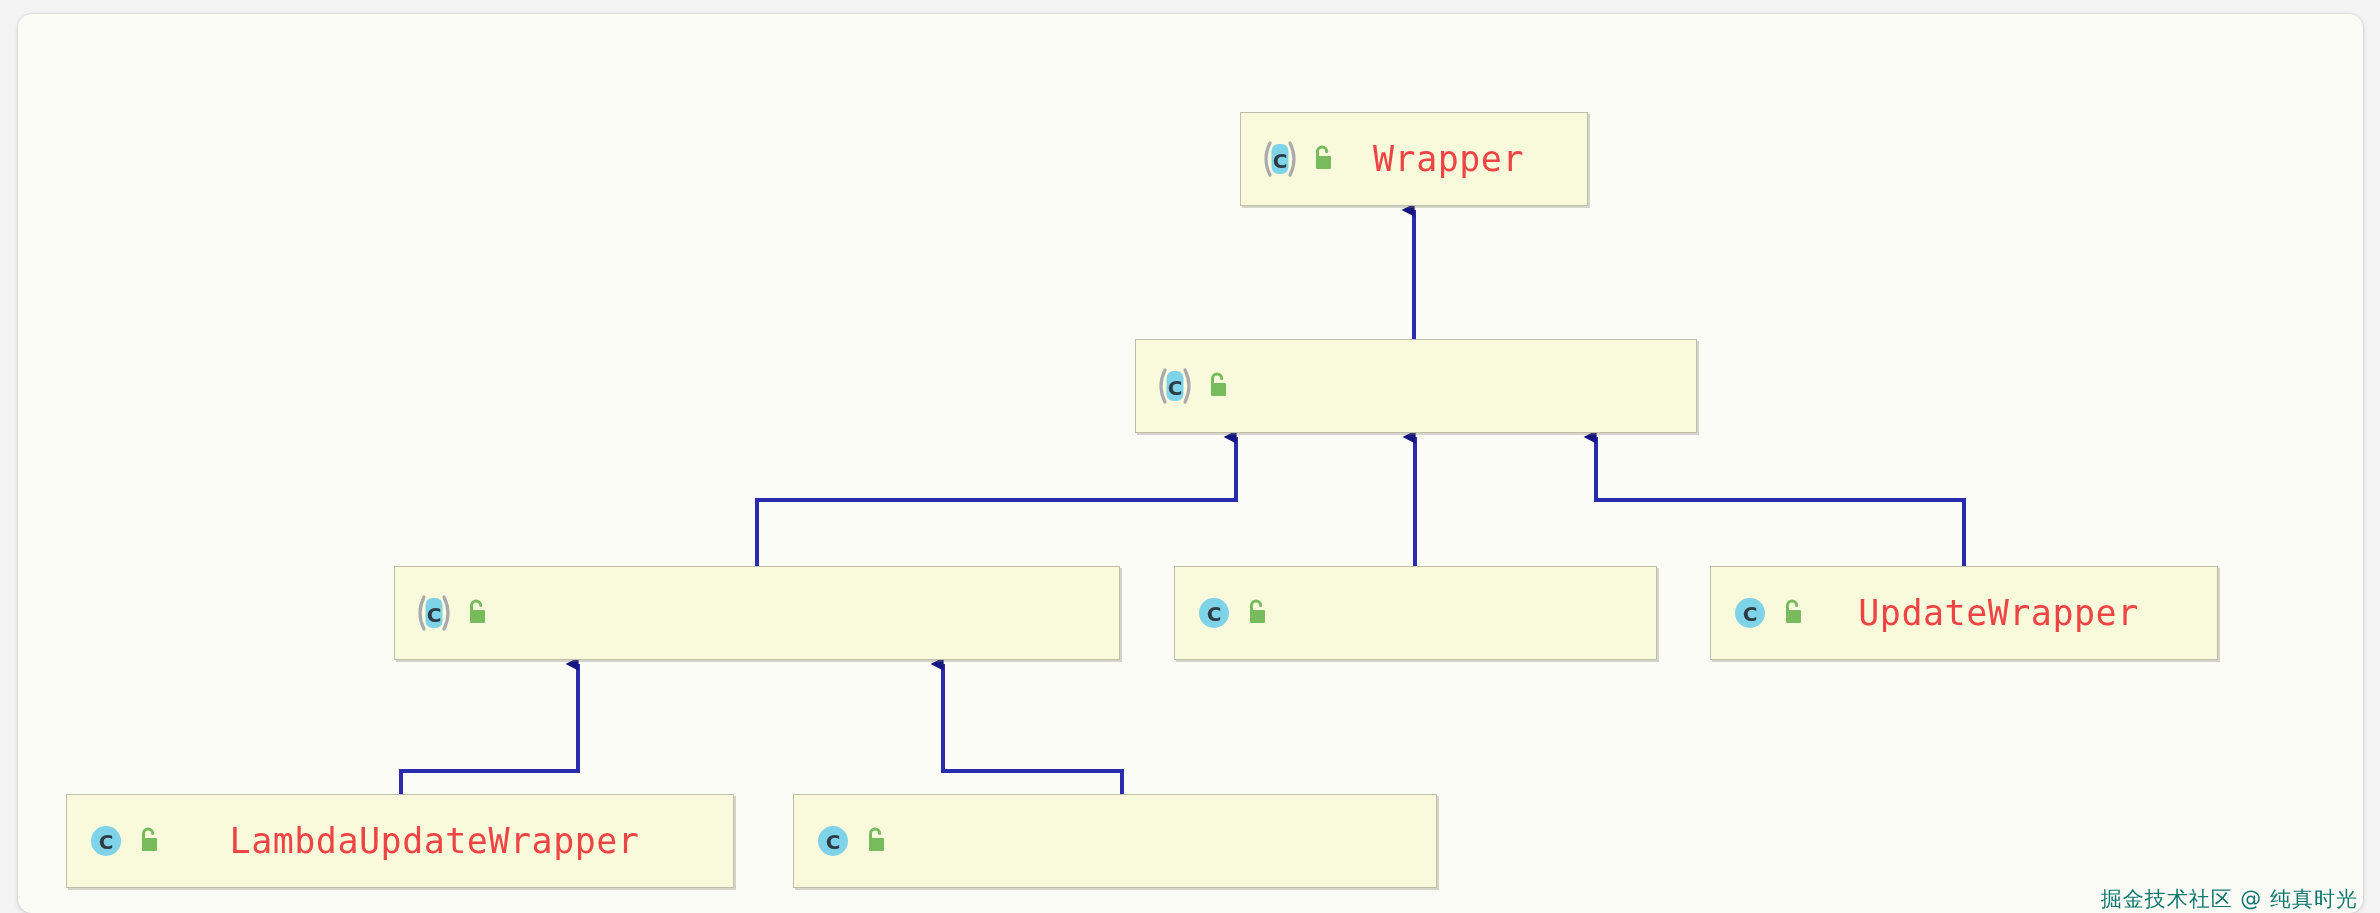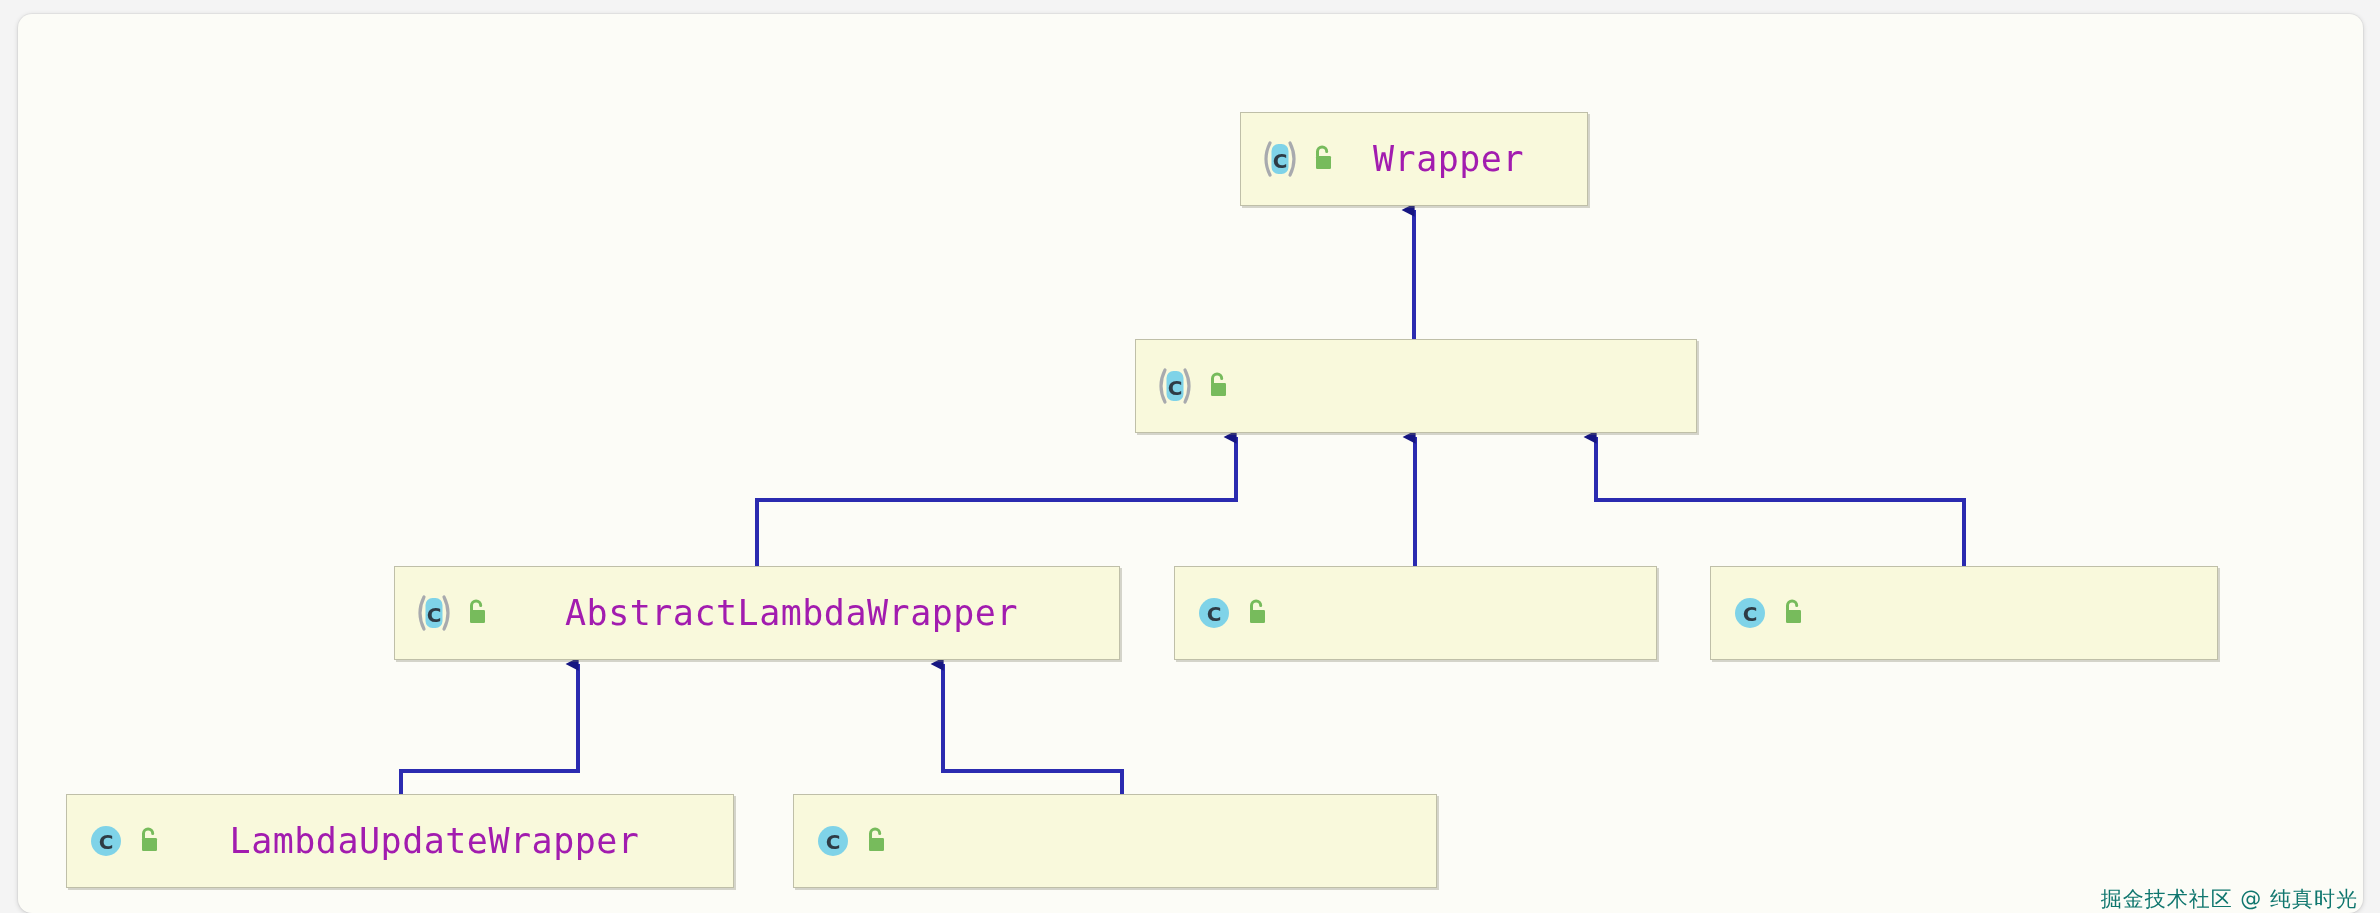--- a/index.html
+++ b/index.html
@@ -50,21 +50,21 @@
     align-items: center;
     flex: 0 0 auto;
   }
   .icon-class { display: block; }
   .icon-lock  { display: block; margin-left: 7px; }
   .node-label {
     flex: 1 1 auto;
     text-align: center;
     font-family: "DejaVu Sans Mono", "Liberation Mono", monospace;
     font-size: 35px;
-    color: #a21caf;
+    color: #ef4444;
     letter-spacing: 0.5px;
     white-space: nowrap;
     padding-right: 8px;
   }
   
   #watermark {
     position: absolute;
     right: 22px;
     bottom: 0;
     font-family: "DejaVu Sans", sans-serif;
@@ -141,21 +141,20 @@
           <path d="M11 6 Q3 22 11 38" stroke="#a8aaae" stroke-width="3.2" fill="none" stroke-linecap="round"></path>
           <path d="M31 6 Q39 22 31 38" stroke="#a8aaae" stroke-width="3.2" fill="none" stroke-linecap="round"></path>
           <rect x="12.5" y="7" width="17" height="30" rx="7" fill="#7fd3e8"></rect>
           <text x="21" y="31" text-anchor="middle" font-family="&quot;DejaVu Sans&quot;, sans-serif" font-size="20" font-weight="bold" fill="#2e3b45">C</text>
         </svg>
         <svg class="icon-lock" width="28" height="32" viewBox="0 0 28 32">
           <path d="M9.5 13 L9.5 8.5 A4.6 4.6 0 0 1 18.7 8.5" stroke="#77bb5c" stroke-width="3" fill="none" stroke-linecap="round"></path>
           <rect x="8" y="13" width="15" height="13" rx="1.2" fill="#77bb5c"></rect>
         </svg>
       </span>
-      <span class="node-label">AbstractLambdaWrapper</span>
     </div>
 
     <div class="node" style="left:1156px; top:552px; width:483px; height:94px;">
       <span class="node-icons">
         <svg class="icon-class" width="42" height="44" viewBox="0 0 42 44">
           <circle cx="21" cy="22" r="15" fill="#7fd3e8"></circle>
           <text x="21" y="30" text-anchor="middle" font-family="&quot;DejaVu Sans&quot;, sans-serif" font-size="20" font-weight="bold" fill="#2e3b45">C</text>
         </svg>
         <svg class="icon-lock" width="28" height="32" viewBox="0 0 28 32">
           <path d="M9.5 13 L9.5 8.5 A4.6 4.6 0 0 1 18.7 8.5" stroke="#77bb5c" stroke-width="3" fill="none" stroke-linecap="round"></path>
@@ -168,20 +167,21 @@
       <span class="node-icons">
         <svg class="icon-class" width="42" height="44" viewBox="0 0 42 44">
           <circle cx="21" cy="22" r="15" fill="#7fd3e8"></circle>
           <text x="21" y="30" text-anchor="middle" font-family="&quot;DejaVu Sans&quot;, sans-serif" font-size="20" font-weight="bold" fill="#2e3b45">C</text>
         </svg>
         <svg class="icon-lock" width="28" height="32" viewBox="0 0 28 32">
           <path d="M9.5 13 L9.5 8.5 A4.6 4.6 0 0 1 18.7 8.5" stroke="#77bb5c" stroke-width="3" fill="none" stroke-linecap="round"></path>
           <rect x="8" y="13" width="15" height="13" rx="1.2" fill="#77bb5c"></rect>
         </svg>
       </span>
+      <span class="node-label">UpdateWrapper</span>
     </div>
 
     <div class="node" style="left:48px; top:780px; width:668px; height:94px;">
       <span class="node-icons">
         <svg class="icon-class" width="42" height="44" viewBox="0 0 42 44">
           <circle cx="21" cy="22" r="15" fill="#7fd3e8"></circle>
           <text x="21" y="30" text-anchor="middle" font-family="&quot;DejaVu Sans&quot;, sans-serif" font-size="20" font-weight="bold" fill="#2e3b45">C</text>
         </svg>
         <svg class="icon-lock" width="28" height="32" viewBox="0 0 28 32">
           <path d="M9.5 13 L9.5 8.5 A4.6 4.6 0 0 1 18.7 8.5" stroke="#77bb5c" stroke-width="3" fill="none" stroke-linecap="round"></path>

